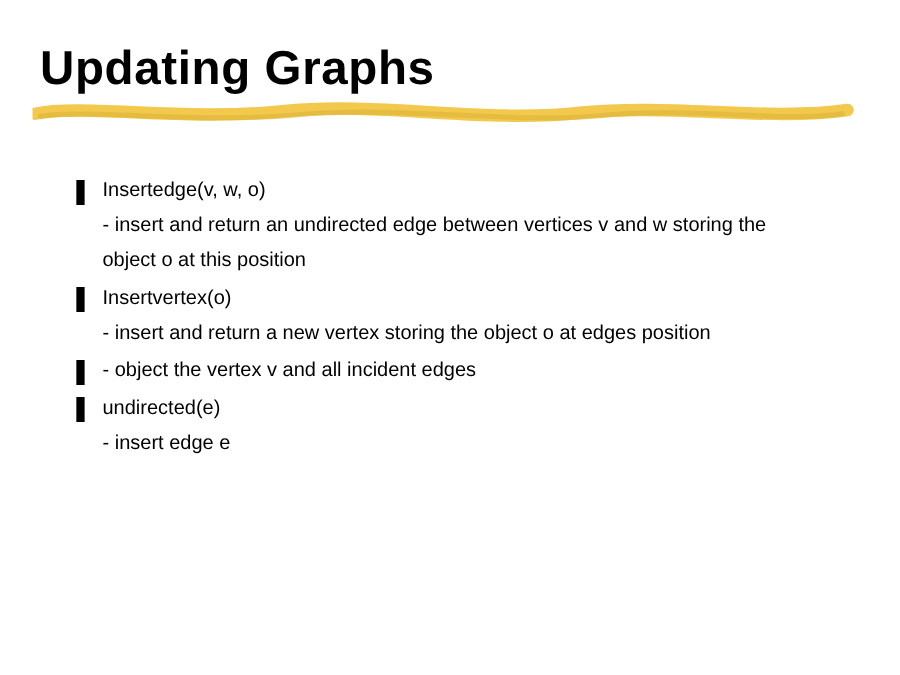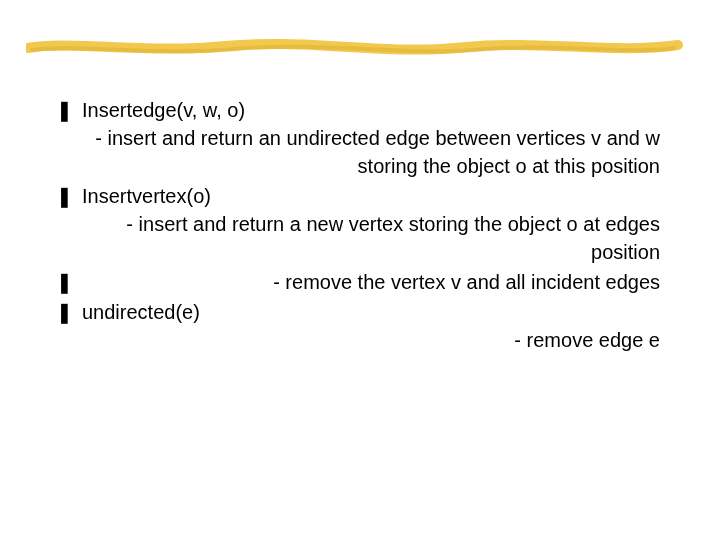--- a/index.html
+++ b/index.html
@@ -41,30 +41,31 @@
     font-family: "Segoe UI Symbol", "Arial Unicode MS", sans-serif;
     font-size: 20px;
     line-height: 28px;
     width: 26px;
     flex: 0 0 26px;
     color: #000;
     text-align: left;
   }
   .item-body {
     flex: 1;
-    font-size: 20px;
+    font-size: 16px;
     line-height: 28px;
   }
   .term { display: block; }
-  .desc { display: block; text-align: right; }
+  .desc { display: block; }
 </style>
 </head>
 <body>
 
 <div class="title-block">
+  <div class="title">Updating Graphs</div>
   <div class="underline">
     <svg width="660" height="26" viewBox="0 0 660 26">
       <path d="M2 14 C 40 6, 120 20, 200 12 C 280 4, 360 22, 440 13 C 510 6, 590 20, 652 11" stroke="#f2c94c" stroke-width="10" fill="none" stroke-linecap="round"></path>
       <path d="M6 16 C 50 10, 130 22, 210 15 C 300 7, 380 23, 460 15 C 530 9, 600 21, 648 14" stroke="#e0b63a" stroke-width="4" fill="none" stroke-linecap="round" opacity="0.7"></path>
     </svg>
   </div>
 </div>
 
 <div class="content">
 
@@ -80,25 +81,25 @@
     <span class="bullet">❚</span>
     <div class="item-body">
       <span class="term">Insertvertex(o)</span>
       <span class="desc">- insert and return a new vertex storing the object o at edges position</span>
     </div>
   </div>
 
   <div class="item">
     <span class="bullet">❚</span>
     <div class="item-body">
-      <span class="desc">- remove the vertex v and all incident edges</span>
+      <span class="desc">- object the vertex v and all incident edges</span>
     </div>
   </div>
 
   <div class="item">
     <span class="bullet">❚</span>
     <div class="item-body">
       <span class="term">undirected(e)</span>
-      <span class="desc">- remove edge e</span>
+      <span class="desc">- insert edge e</span>
     </div>
   </div>
 
 </div>
 
 </body></html>

